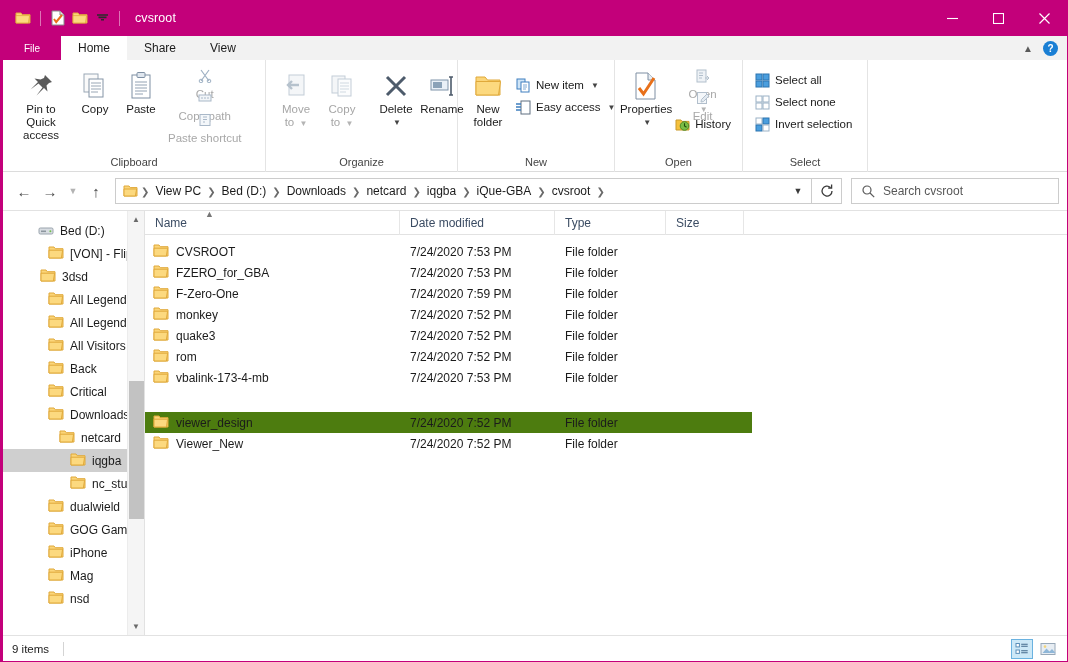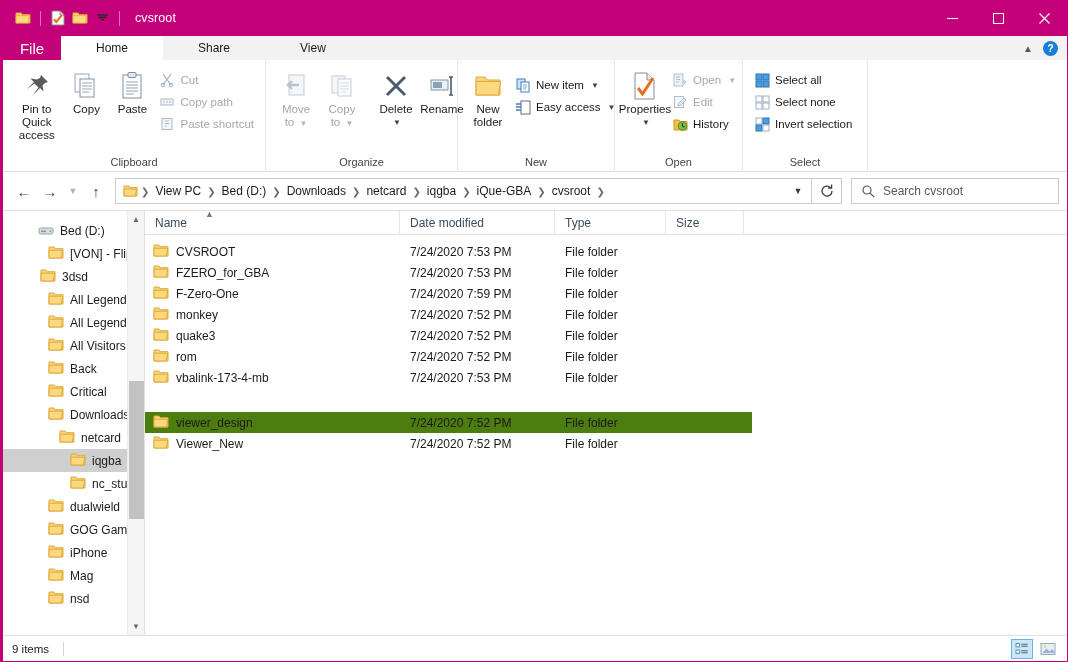--- a/index.html
+++ b/index.html
@@ -57,26 +57,26 @@
   
   #tabbar {
     height: 24px;
     background: #c3007a;
     display: flex;
     align-items: flex-end;
     position: relative;
   }
   .tab-file {
     width: 58px; height: 24px;
-    color: #ffffff; font-size: 15px;
+    color: #ffffff; font-size: 10px;
     display: flex; align-items: center; justify-content: center;
     background: #c3007a;
   }
   .tab {
-    height: 24px; padding: 0 35px;
+    height: 24px; padding: 0 17px;
     font-size: 12px; color: #1b1b1b;
     background: #f2f2f2;
     display: flex; align-items: center;
   }
   .tab.active { background: #ffffff; }
   .tabfill { flex: 1; height: 24px; background: #f2f2f2; }
   .tab-right {
     height: 24px; background: #f2f2f2;
     display: flex; align-items: center; gap: 10px;
     padding-right: 9px;
@@ -120,21 +120,21 @@
     text-align: center; line-height: 13px;
   }
   .big-btn.dis { color: #a6a6a6; }
   .big-ico { height: 34px; display:flex; align-items:center; justify-content:center; }
   .small-col { display: flex; flex-direction: column; padding-top: 3px; }
   .small-btn {
     height: 22px; display: flex; align-items: center; gap: 5px;
     padding: 0 4px; font-size: 11.5px; color: #1b1b1b;
     white-space: nowrap;
   }
-  .small-btn.dis { color: #a8a8a8; }
+  .small-btn.dis { color: #a8a8a8; flex-direction: column; }
   .sico { width: 16px; height: 16px; display:flex; align-items:center; justify-content:center; }
   .caret { font-size: 8px; color: #444; margin-left: 2px; }
   .caret.dis { color: #b4b4b4; }
   .vsep { width: 1px; background: #e4e4e4; margin: 4px 4px 6px 4px; height: 74px; }
 
   
   #addrrow {
     height: 38px;
     background: #ffffff;
     display: flex; align-items: center;

